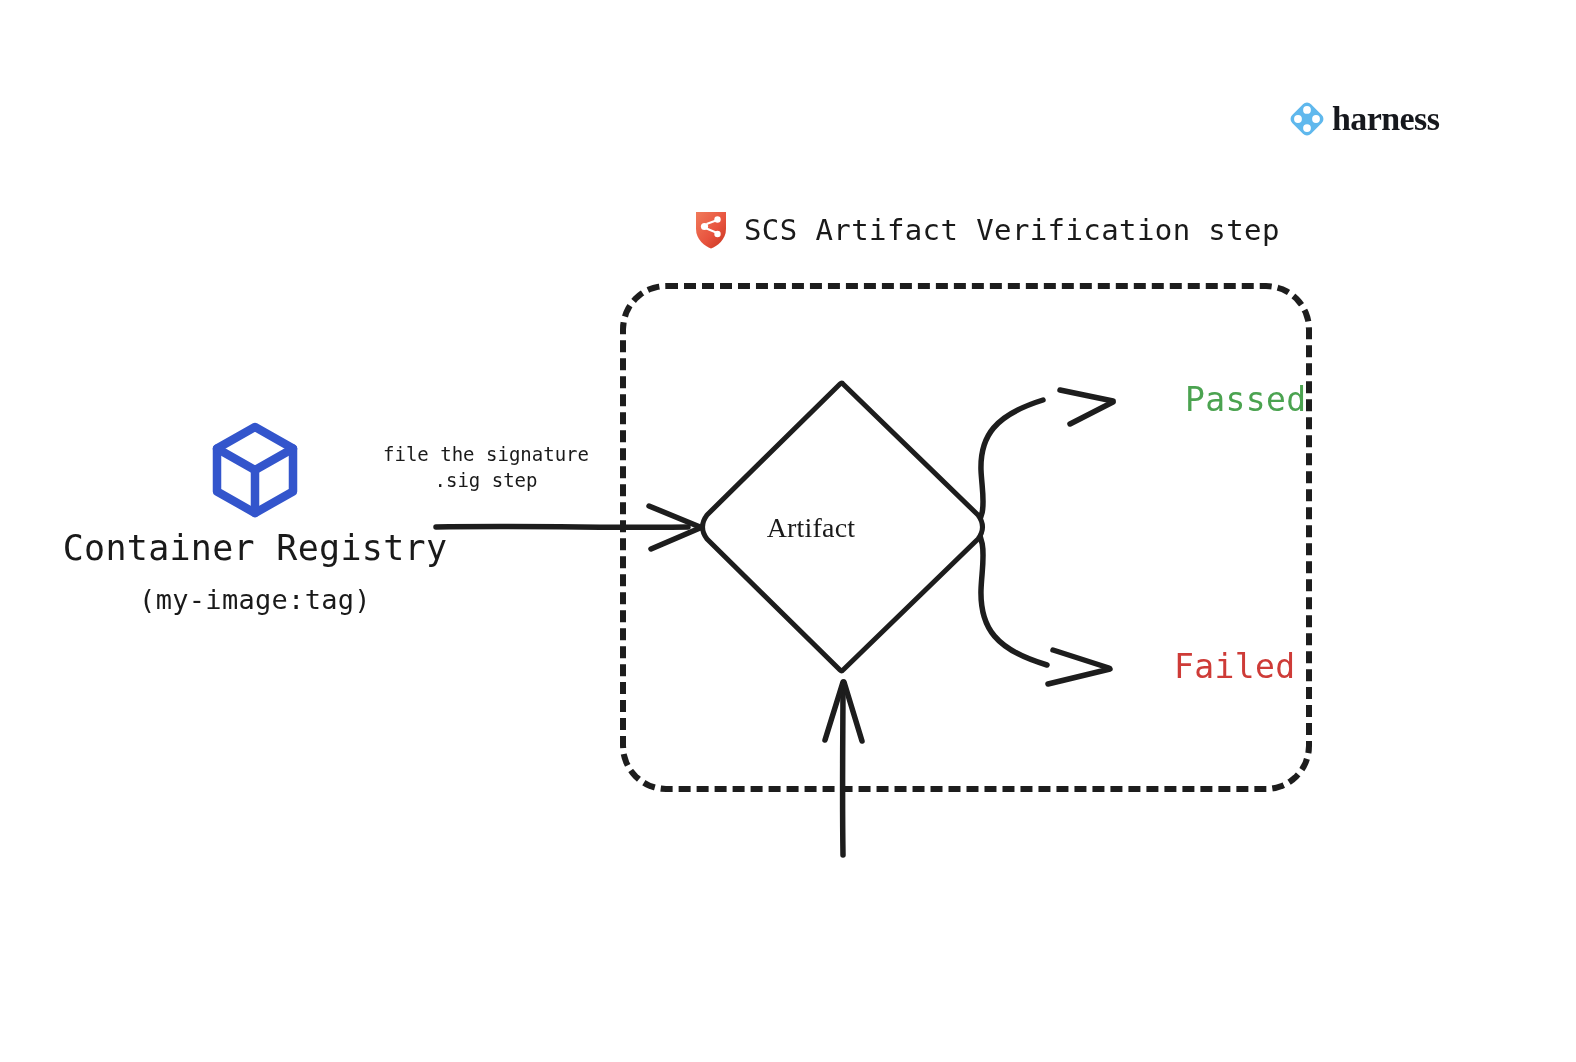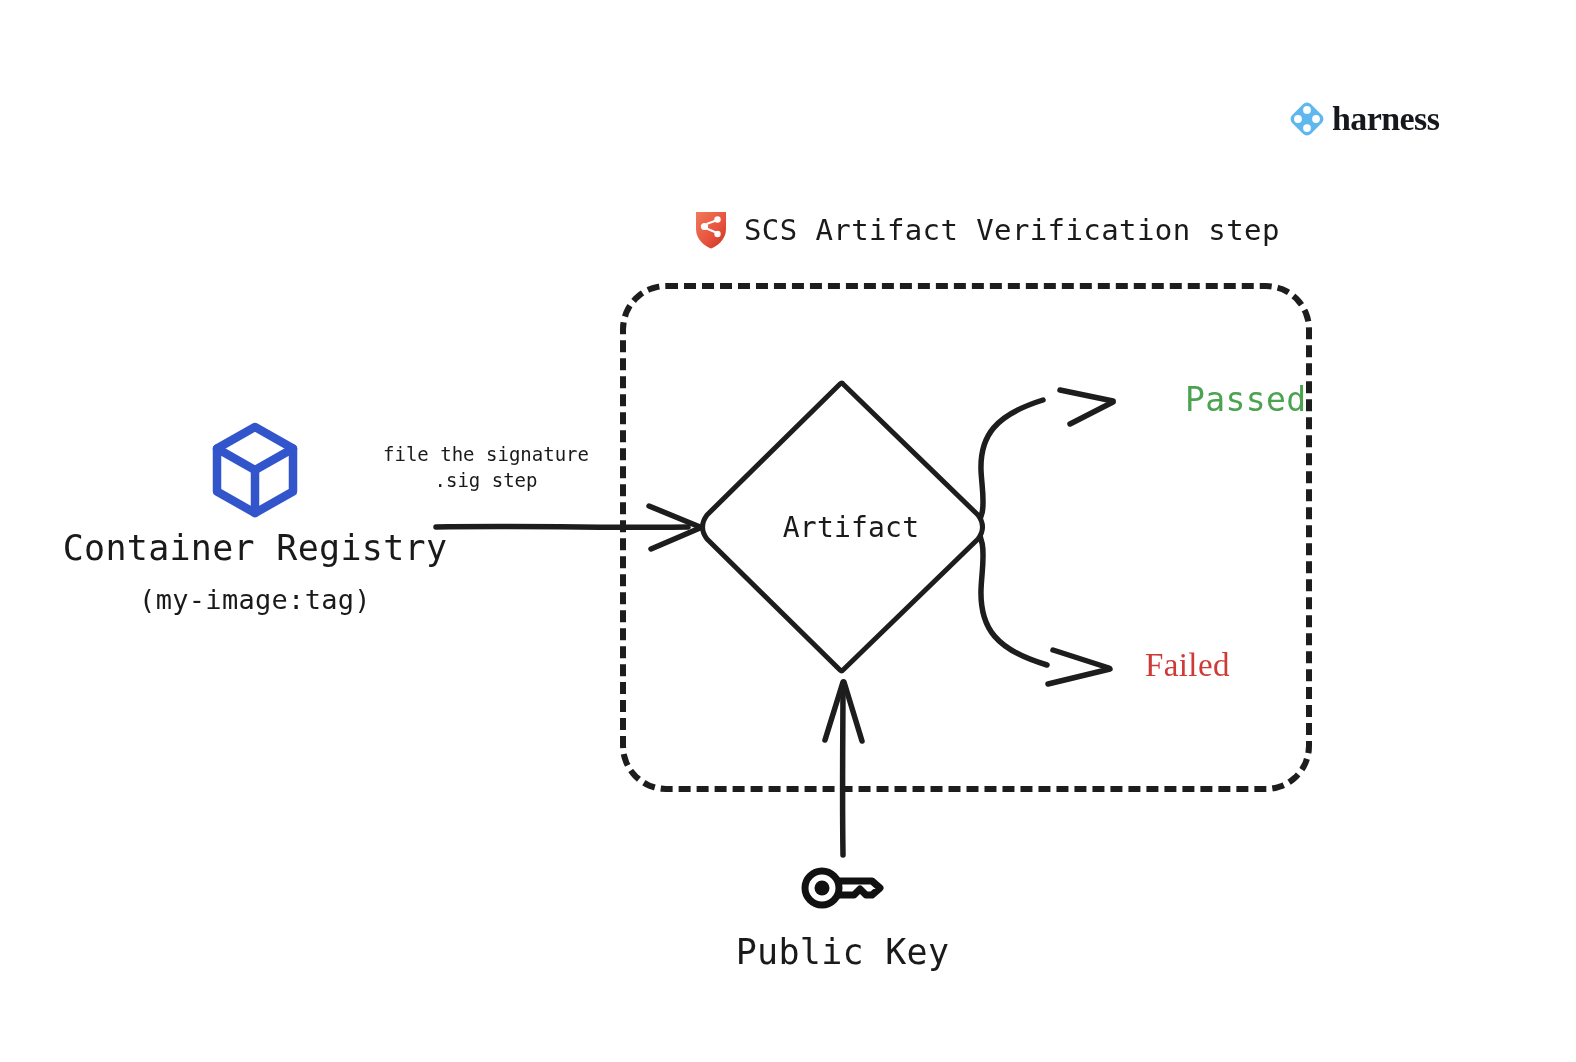--- a/index.html
+++ b/index.html
@@ -104,24 +104,25 @@
     width: 228px;
     text-align: center;
     font-size: 19px;
     line-height: 26px;
     color: #1a1a1a;
   }
 
   
   #verification-node {
     position: absolute;
-    left: 708px;
+    left: 668px;
     top: 383px;
     width: 286px;
     height: 288px;
+    font-family: Liberation Serif, serif;
   }
   #verification-node .diamond-text {
     position: absolute;
     left: 0;
     top: 0;
     width: 286px;
     height: 288px;
     display: flex;
     flex-direction: column;
     align-items: center;
@@ -134,21 +135,21 @@
   }
 
   
   .outcome {
     position: absolute;
     font-size: 33px;
     letter-spacing: 0.4px;
     white-space: nowrap;
   }
   #outcome-passed { left: 1145px; top: 380px; margin-left: 40px; }
-  #outcome-failed { left: 1145px; top: 647px; font-family: Liberation Serif, serif; }
+  #outcome-failed { left: 1174px; top: 647px; }
 
   
   #publickey-node {
     position: absolute;
     left: 640px;
     top: 862px;
     width: 405px;
     text-align: center;
   }
   #publickey-node .node-label {
@@ -241,24 +242,14 @@
 
   <div id="verification-node">
     <div class="diamond-text">
       <span>Artifact</span>
     </div>
   </div>
 
   <div class="outcome" id="outcome-passed" style="color:#4BA350">Passed</div>
   <div class="outcome" id="outcome-failed" style="color:#CE3B37">Failed</div>
 
-  <div id="publickey-node">
-    <svg width="86" height="52" viewBox="0 0 86 52" xmlns="http://www.w3.org/2000/svg">
-      <g fill="none" stroke="#111111" stroke-width="7" stroke-linecap="round" stroke-linejoin="round">
-        <circle cx="22" cy="26" r="17"></circle>
-        <path d="M39,19 H72 L80,26 L72,33 H66 L60,27 L54,33 H39"></path>
-      </g>
-      <circle cx="22" cy="26" r="7.5" fill="#111111"></circle>
-    </svg>
-    <div class="node-label">Public Key</div>
-  </div>
 
 </div>
 
 </body></html>

